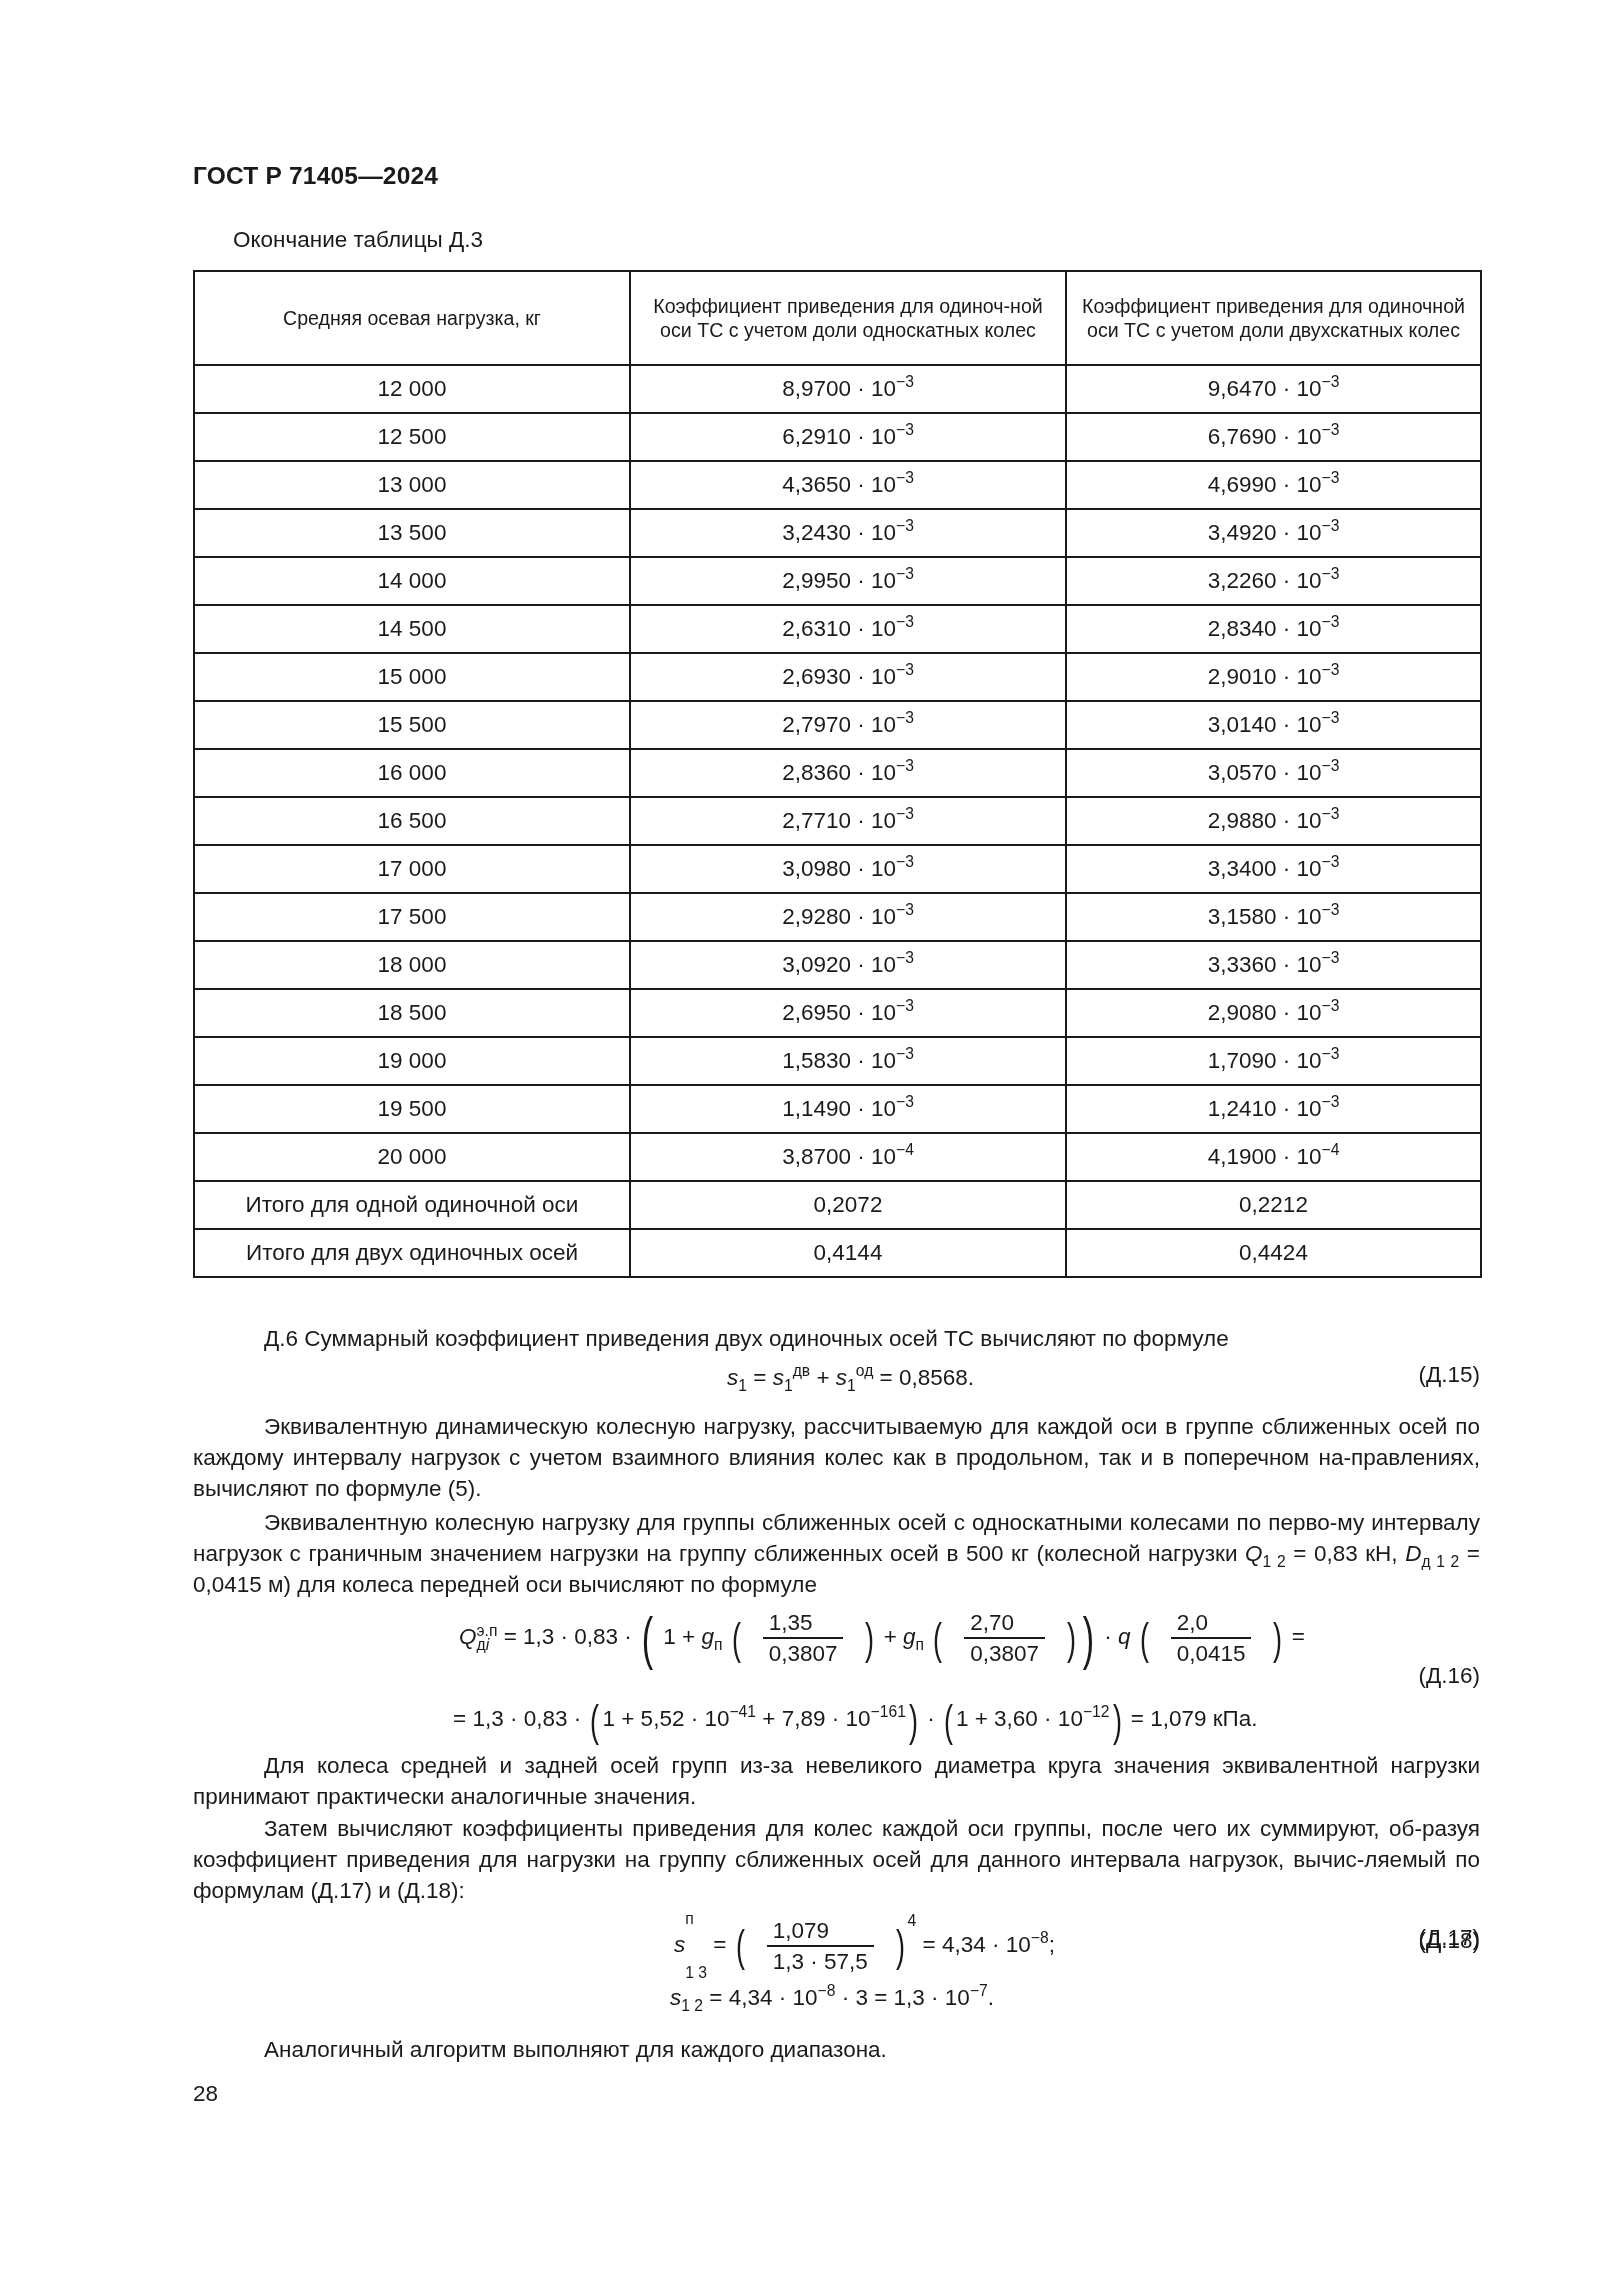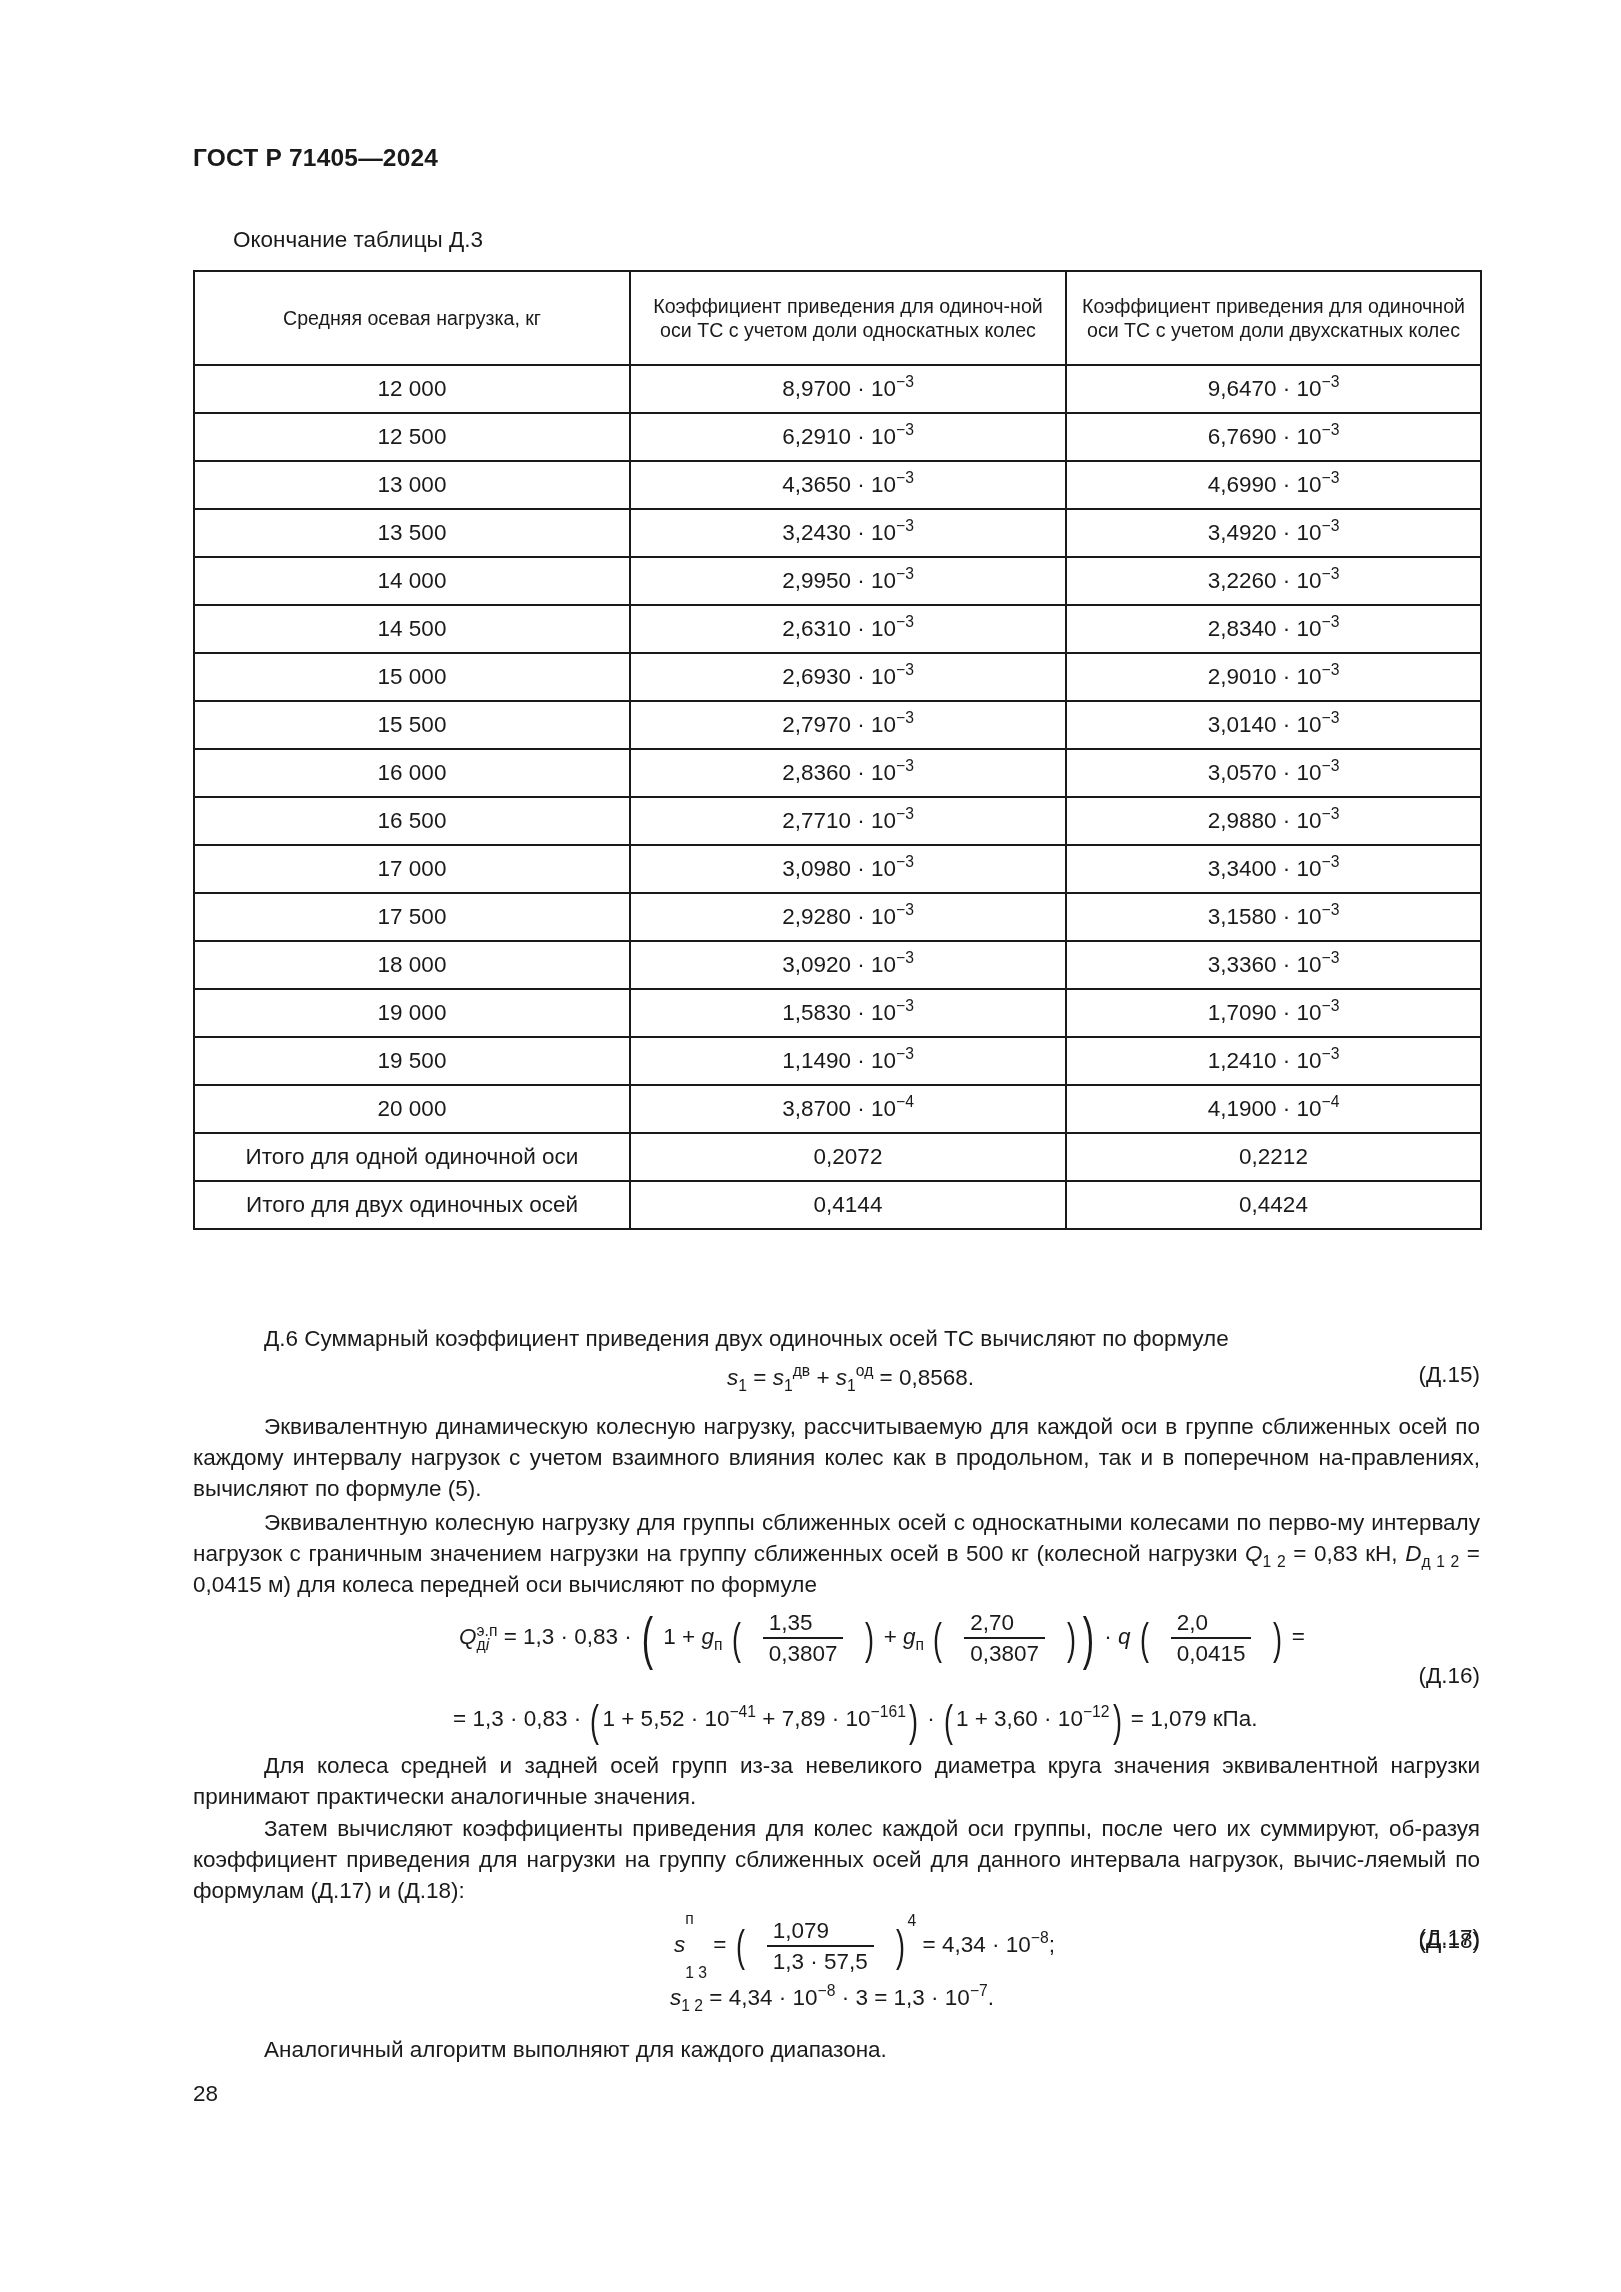--- a/index.html
+++ b/index.html
@@ -1,21 +1,21 @@
 <!DOCTYPE html>
 <html><head>
   <meta charset="utf-8">
   <style>
     html, body { margin: 0; padding: 0; background: #ffffff; }
     body {
       width: 1621px; height: 2293px; position: relative; overflow: hidden;
       font-family: "Liberation Sans", sans-serif; color: #1a1a1a;
     }
     .page-header {
-      position: absolute; left: 193px; top: 144px;
+      position: absolute; left: 193px; top: 162px;
       font-size: 24.5px; font-weight: bold; letter-spacing: 0.2px;
     }
     .table-caption {
       position: absolute; left: 193px; top: 227px;
       font-size: 22.5px;  margin-left: 40px;
     }
     table.data-table {
       position: absolute; left: 193px; top: 270px;
       width: 1287px; border-collapse: collapse;
       font-size: 22.5px; table-layout: fixed;
@@ -140,20 +140,25 @@
         <td>17 500</td>
         <td><span>2,9280 · 10</span><sup>−3</sup></td>
         <td><span>3,1580 · 10</span><sup>−3</sup></td>
       </tr>
       <tr>
         <td>18 000</td>
         <td><span>3,0920 · 10</span><sup>−3</sup></td>
         <td><span>3,3360 · 10</span><sup>−3</sup></td>
       </tr>
       <tr>
+        <td>18 500</td>
+        <td><span>2,6950 · 10</span><sup>−3</sup></td>
+        <td><span>2,9080 · 10</span><sup>−3</sup></td>
+      </tr>
+      <tr>
         <td>19 000</td>
         <td><span>1,5830 · 10</span><sup>−3</sup></td>
         <td><span>1,7090 · 10</span><sup>−3</sup></td>
       </tr>
       <tr>
         <td>19 500</td>
         <td><span>1,1490 · 10</span><sup>−3</sup></td>
         <td><span>1,2410 · 10</span><sup>−3</sup></td>
       </tr>
       <tr>

